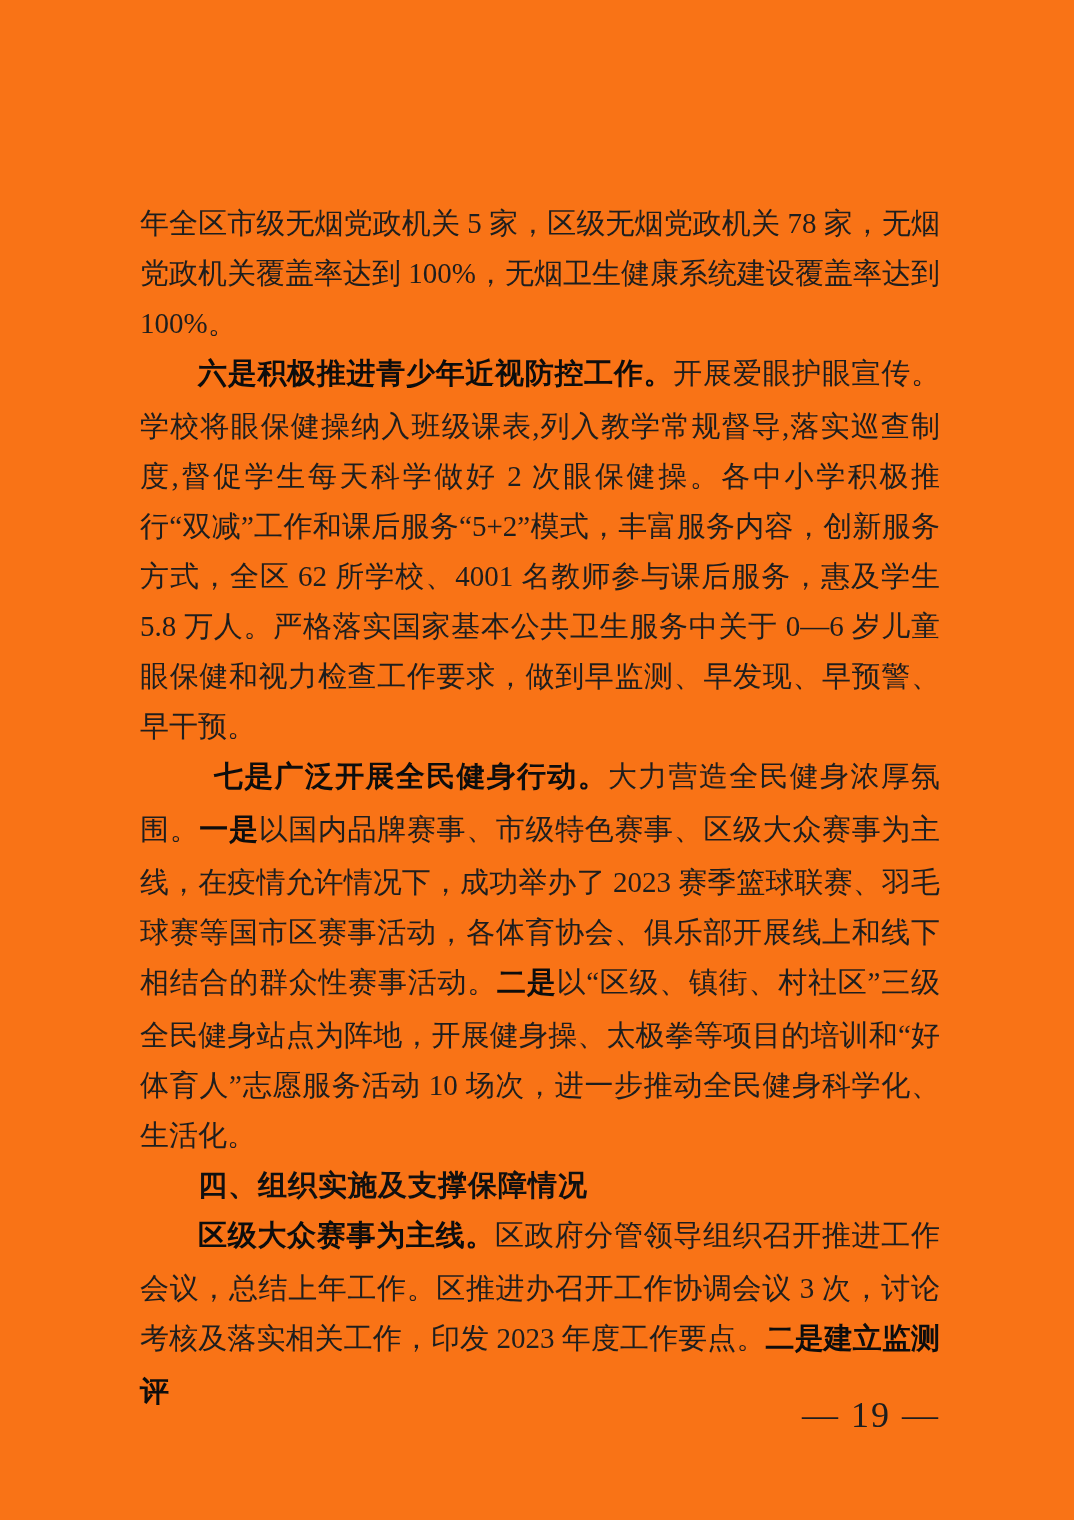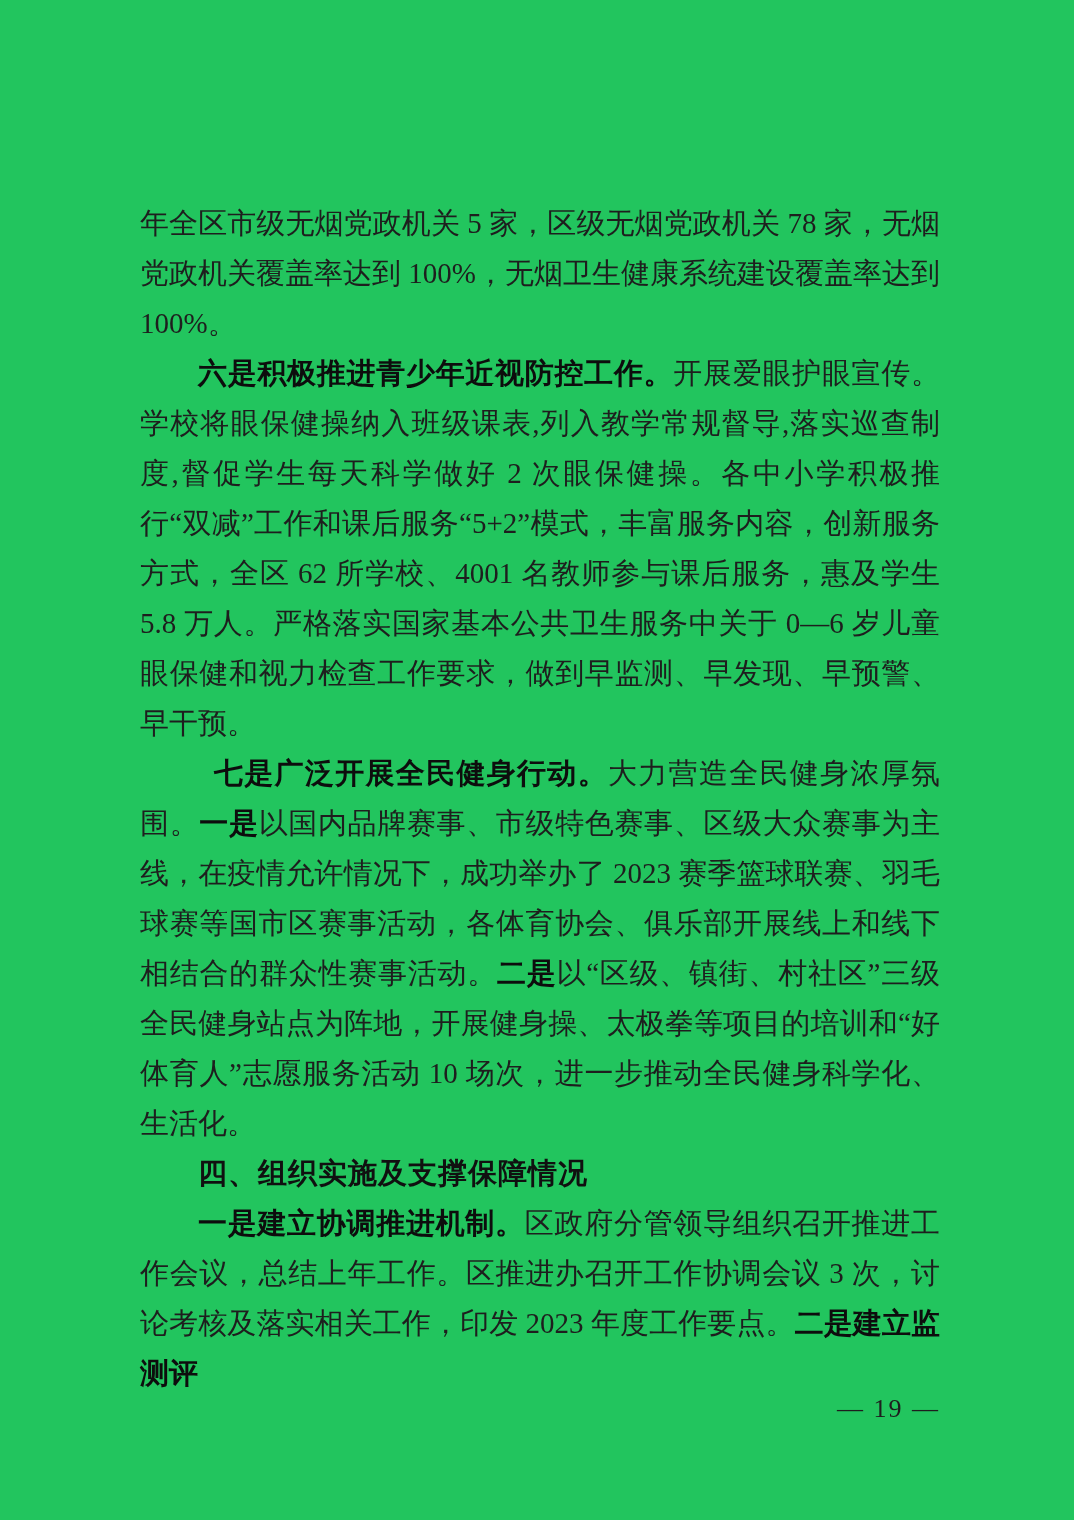--- a/index.html
+++ b/index.html
@@ -4,21 +4,21 @@
 <style>
   html, body {
     margin: 0;
     padding: 0;
     background: #ffffff;
   }
   .page {
     position: relative;
     width: 1074px;
     height: 1520px;
-    background: #22c55e;
+    background: #f97316;
     overflow: hidden;
   }
   .content {
     position: absolute;
     left: 140px;
     top: 198px;
     width: 800px;
   }
   .para {
     margin: 0;
@@ -29,41 +29,42 @@
     text-align: justify;
     text-justify: inter-character;
     word-break: break-all;
   }
   .para.indent { text-indent: 58px; }
   .para.indent-lg { text-indent: 74px; }
   .run { }
   .bold-run {
     font-weight: bold;
     color: #0d0d0d;
+    font-family: Liberation Mono, monospace;
   }
   .heading .run {
     font-family: Liberation Sans, sans-serif;
     letter-spacing: 1px;
     color: #101010;
   }
   .footer {
     position: absolute;
     top: 1394px;
     right: 134px;
     font-family: "Liberation Serif", "DejaVu Serif", serif;
-    font-size: 26px;
+    font-size: 36px;
     color: #1e1e1e;
     letter-spacing: 2px;
   }
 </style>
 </head>
 <body>
 
 <div class="page">
   <div class="content">
     <p class="para"><span class="run">年全区市级无烟党政机关 5 家，区级无烟党政机关 78 家，无烟党政机关覆盖率达到 100%，无烟卫生健康系统建设覆盖率达到 100%。</span></p>
     <p class="para indent"><span class="run bold-run">六是积极推进青少年近视防控工作。</span><span class="run">开展爱眼护眼宣传。学校将眼保健操纳入班级课表,列入教学常规督导,落实巡查制度,督促学生每天科学做好 2 次眼保健操。各中小学积极推行“双减”工作和课后服务“5+2”模式，丰富服务内容，创新服务方式，全区 62 所学校、4001 名教师参与课后服务，惠及学生 5.8 万人。严格落实国家基本公共卫生服务中关于 0—6 岁儿童眼保健和视力检查工作要求，做到早监测、早发现、早预警、早干预。</span></p>
     <p class="para indent-lg"><span class="run bold-run">七是广泛开展全民健身行动。</span><span class="run">大力营造全民健身浓厚氛围。</span><span class="run bold-run">一是</span><span class="run">以国内品牌赛事、市级特色赛事、区级大众赛事为主线，在疫情允许情况下，成功举办了 2023 赛季篮球联赛、羽毛球赛等国市区赛事活动，各体育协会、俱乐部开展线上和线下相结合的群众性赛事活动。</span><span class="run bold-run">二是</span><span class="run">以“区级、镇街、村社区”三级全民健身站点为阵地，开展健身操、太极拳等项目的培训和“好体育人”志愿服务活动 10 场次，进一步推动全民健身科学化、生活化。</span></p>
     <p class="para indent heading"><span class="run bold-run">四、组织实施及支撑保障情况</span></p>
-    <p class="para indent"><span class="run bold-run">一是建立协调推进机制。</span><span class="run">区政府分管领导组织召开推进工作会议，总结上年工作。区推进办召开工作协调会议 3 次，讨论考核及落实相关工作，印发 2023 年度工作要点。</span><span class="run bold-run">二是建立监测评</span></p>
+    <p class="para indent"><span class="run bold-run">区级大众赛事为主线。</span><span class="run">区政府分管领导组织召开推进工作会议，总结上年工作。区推进办召开工作协调会议 3 次，讨论考核及落实相关工作，印发 2023 年度工作要点。</span><span class="run bold-run">二是建立监测评</span></p>
   </div>
   <div class="footer">— 19 —</div>
 </div>
 
 </body></html>

